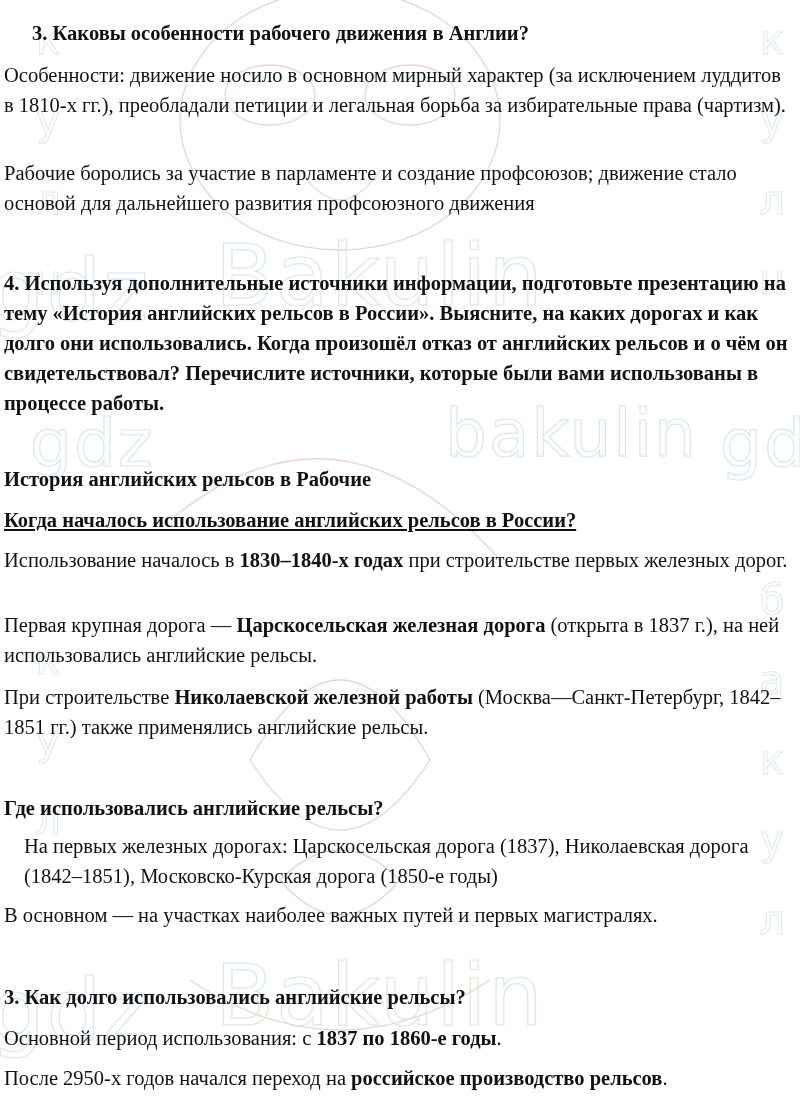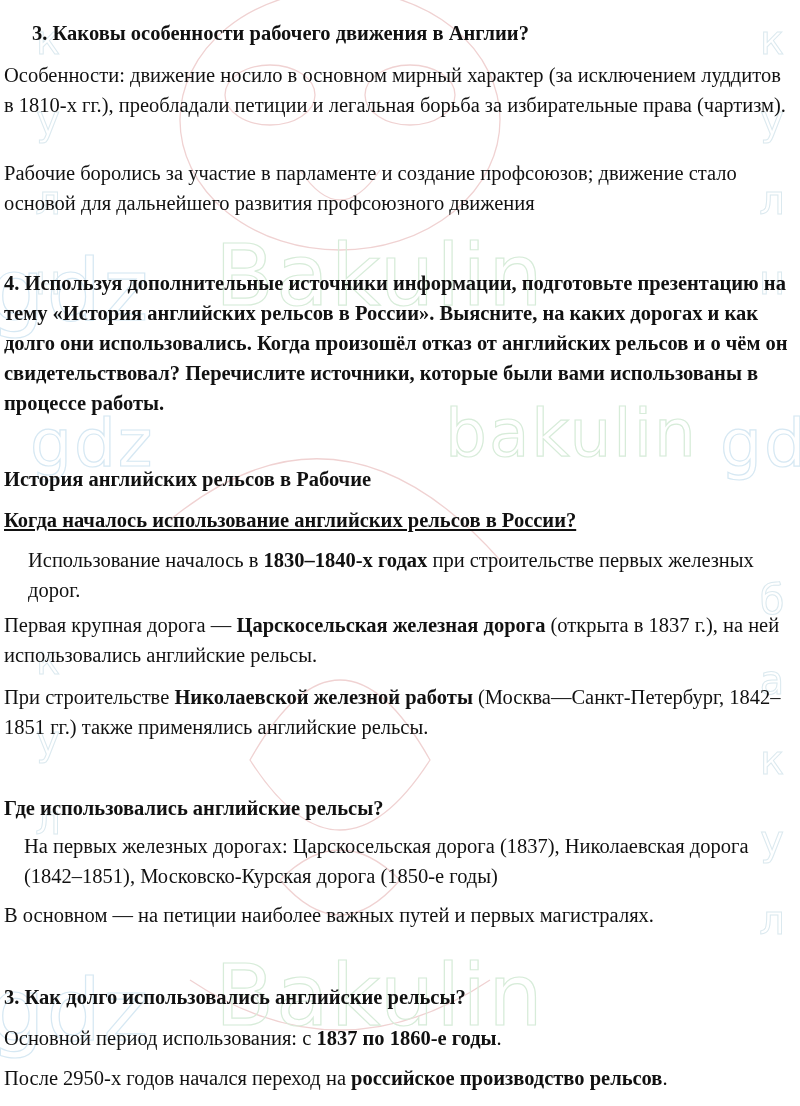--- a/index.html
+++ b/index.html
@@ -58,33 +58,33 @@
 <div class="content">
 
   <div class="block h" style="top:18px;margin-left:28px;">3. Каковы особенности рабочего движения в Англии?</div>
   <div class="block" style="top:60px;">Особенности: движение носило в основном мирный характер (за исключением луддитов в 1810-х гг.), преобладали петиции и легальная борьба за избирательные права (чартизм).</div>
   <div class="block" style="top:158px;">Рабочие боролись за участие в парламенте и создание профсоюзов; движение стало основой для дальнейшего развития профсоюзного движения</div>
 
   <div class="block h" style="top:268px;">4. Используя дополнительные источники информации, подготовьте презентацию на тему «История английских рельсов в России». Выясните, на каких дорогах и как долго они использовались. Когда произошёл отказ от английских рельсов и о чём он свидетельствовал? Перечислите источники, которые были вами использованы в процессе работы.</div>
 
   <div class="block h" style="top:464px;">История английских рельсов в Рабочие</div>
   <div class="block h" style="top:505px;text-decoration:underline;">Когда началось использование английских рельсов в России?</div>
-  <div class="block" style="top:545px;margin-left:24px;">
+  <div class="block" style="top:545px;">
     <span>Использование началось в </span><b>1830–1840-х годах</b><span> при строительстве первых железных дорог.</span>
   </div>
   <div class="block" style="top:582px;margin-top:28px;">
     <span>Первая крупная дорога — </span><b>Царскосельская железная дорога</b><span> (открыта в 1837 г.), на ней использовались английские рельсы.</span>
   </div>
   <div class="block" style="top:682px;">
     <span>При строительстве </span><b>Николаевской железной работы</b><span> (Москва—Санкт-Петербург, 1842–1851 гг.) также применялись английские рельсы.</span>
   </div>
 
   <div class="block h" style="top:793px;">Где использовались английские рельсы?</div>
   <div class="block" style="top:831px;margin-left:20px;">На первых железных дорогах: Царскосельская дорога (1837),  Николаевская дорога (1842–1851),  Московско-Курская дорога (1850-е годы)</div>
-  <div class="block" style="top:900px;">В основном — на петиции наиболее важных путей и первых магистралях.</div>
+  <div class="block" style="top:900px;">В основном — на участках наиболее важных путей и первых магистралях.</div>
 
   <div class="block h" style="top:982px;">3. Как долго использовались английские рельсы?</div>
   <div class="block" style="top:1023px;">
     <span>Основной период использования: с </span><b>1837 по 1860-е годы</b><span>.</span>
   </div>
   <div class="block" style="top:1063px;">
     <span>После 2950-х годов начался переход на </span><b>российское производство рельсов</b><span>.</span>
   </div>
 
 </div>

